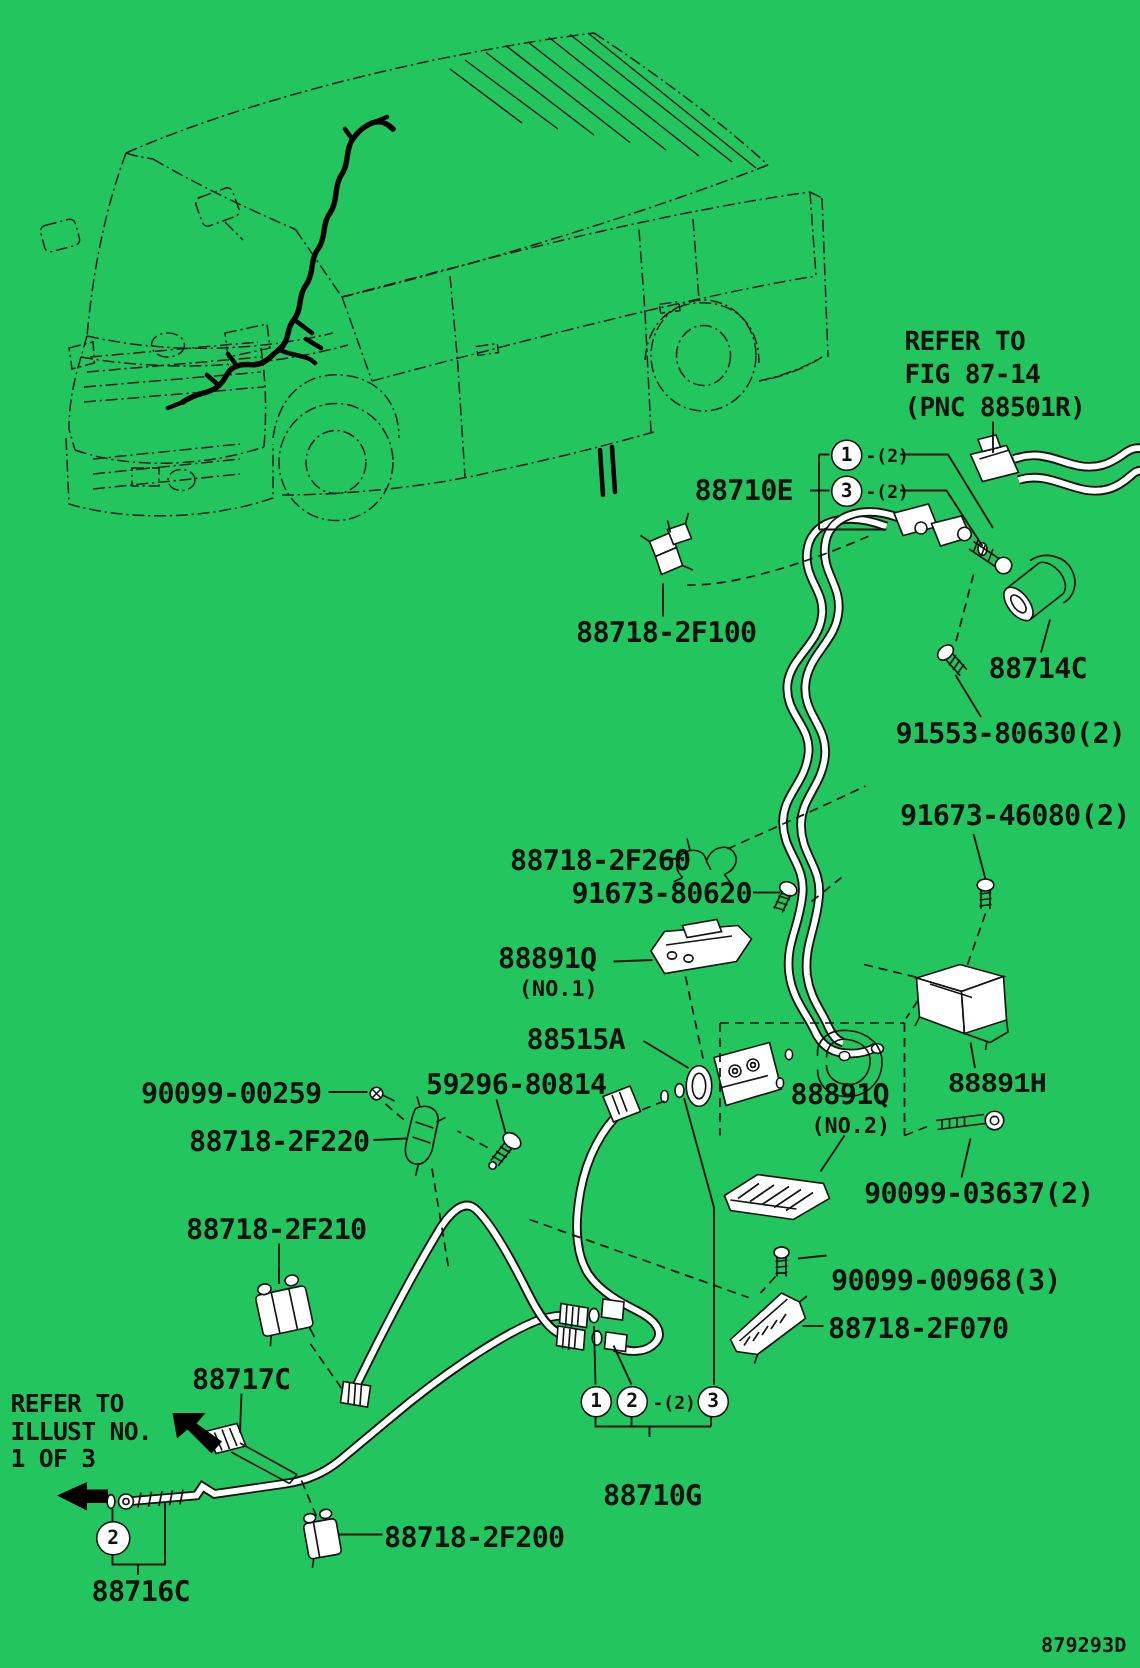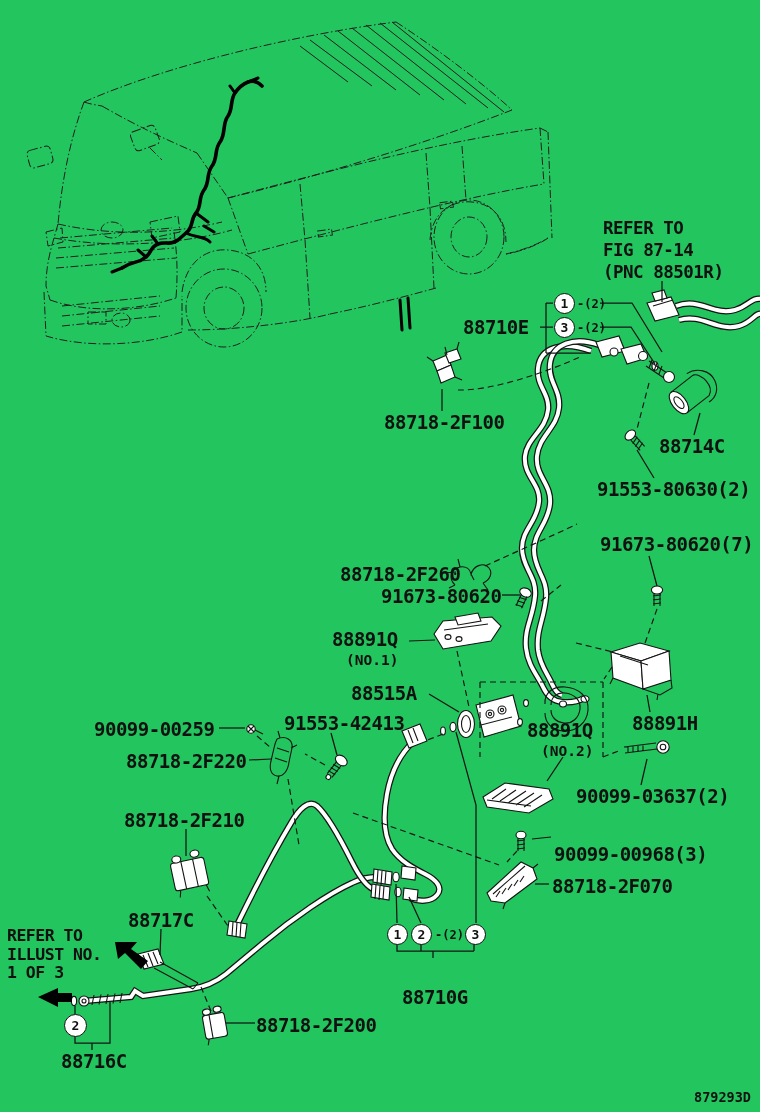--- a/index.html
+++ b/index.html
@@ -341,31 +341,31 @@
   <div class="lbl note" style="left:603px;top:217px;">
     <div>REFER TO</div>
     <div>FIG 87-14</div>
     <div>(PNC 88501R)</div>
   </div>
 
   <div class="lbl" style="left:463px;top:318px;">88710E</div>
   <div class="lbl" style="left:384px;top:413px;">88718-2F100</div>
   <div class="lbl" style="left:659px;top:437px;">88714C</div>
   <div class="lbl" style="left:597px;top:480px;">91553-80630(2)</div>
-  <div class="lbl" style="left:600px;top:535px;">91673-80620(7)</div>
+  <div class="lbl" style="left:600px;top:535px;">91673-46080(2)</div>
   <div class="lbl" style="left:321px;top:565px;margin-left:19px;">88718-2F260</div>
   <div class="lbl" style="left:381px;top:587px;">91673-80620</div>
   <div class="lbl" style="left:332px;top:630px;">88891Q</div>
   <div class="lbl sub" style="left:346px;top:652px;">(NO.1)</div>
   <div class="lbl" style="left:351px;top:684px;">88515A</div>
   <div class="lbl" style="left:527px;top:721px;">88891Q</div>
   <div class="lbl sub" style="left:541px;top:743px;text-align:right;">(NO.2)</div>
-  <div class="lbl" style="left:632px;top:714px;">88891H</div>
+  <div class="lbl" style="left:632px;top:714px;font-family:Liberation Mono, monospace;">88891H</div>
   <div class="lbl" style="left:94px;top:720px;">90099-00259</div>
-  <div class="lbl" style="left:284px;top:714px;">91553-42413</div>
+  <div class="lbl" style="left:284px;top:714px;">59296-80814</div>
   <div class="lbl" style="left:126px;top:752px;">88718-2F220</div>
   <div class="lbl" style="left:124px;top:811px;">88718-2F210</div>
   <div class="lbl" style="left:576px;top:787px;">90099-03637(2)</div>
   <div class="lbl" style="left:554px;top:828px;margin-top:17px;">90099-00968(3)</div>
   <div class="lbl" style="left:552px;top:877px;">88718-2F070</div>
   <div class="lbl" style="left:128px;top:911px;">88717C</div>
 
   <div class="lbl note2" style="left:7px;top:927px;">
     <div>REFER TO</div>
     <div>ILLUST NO.</div>

